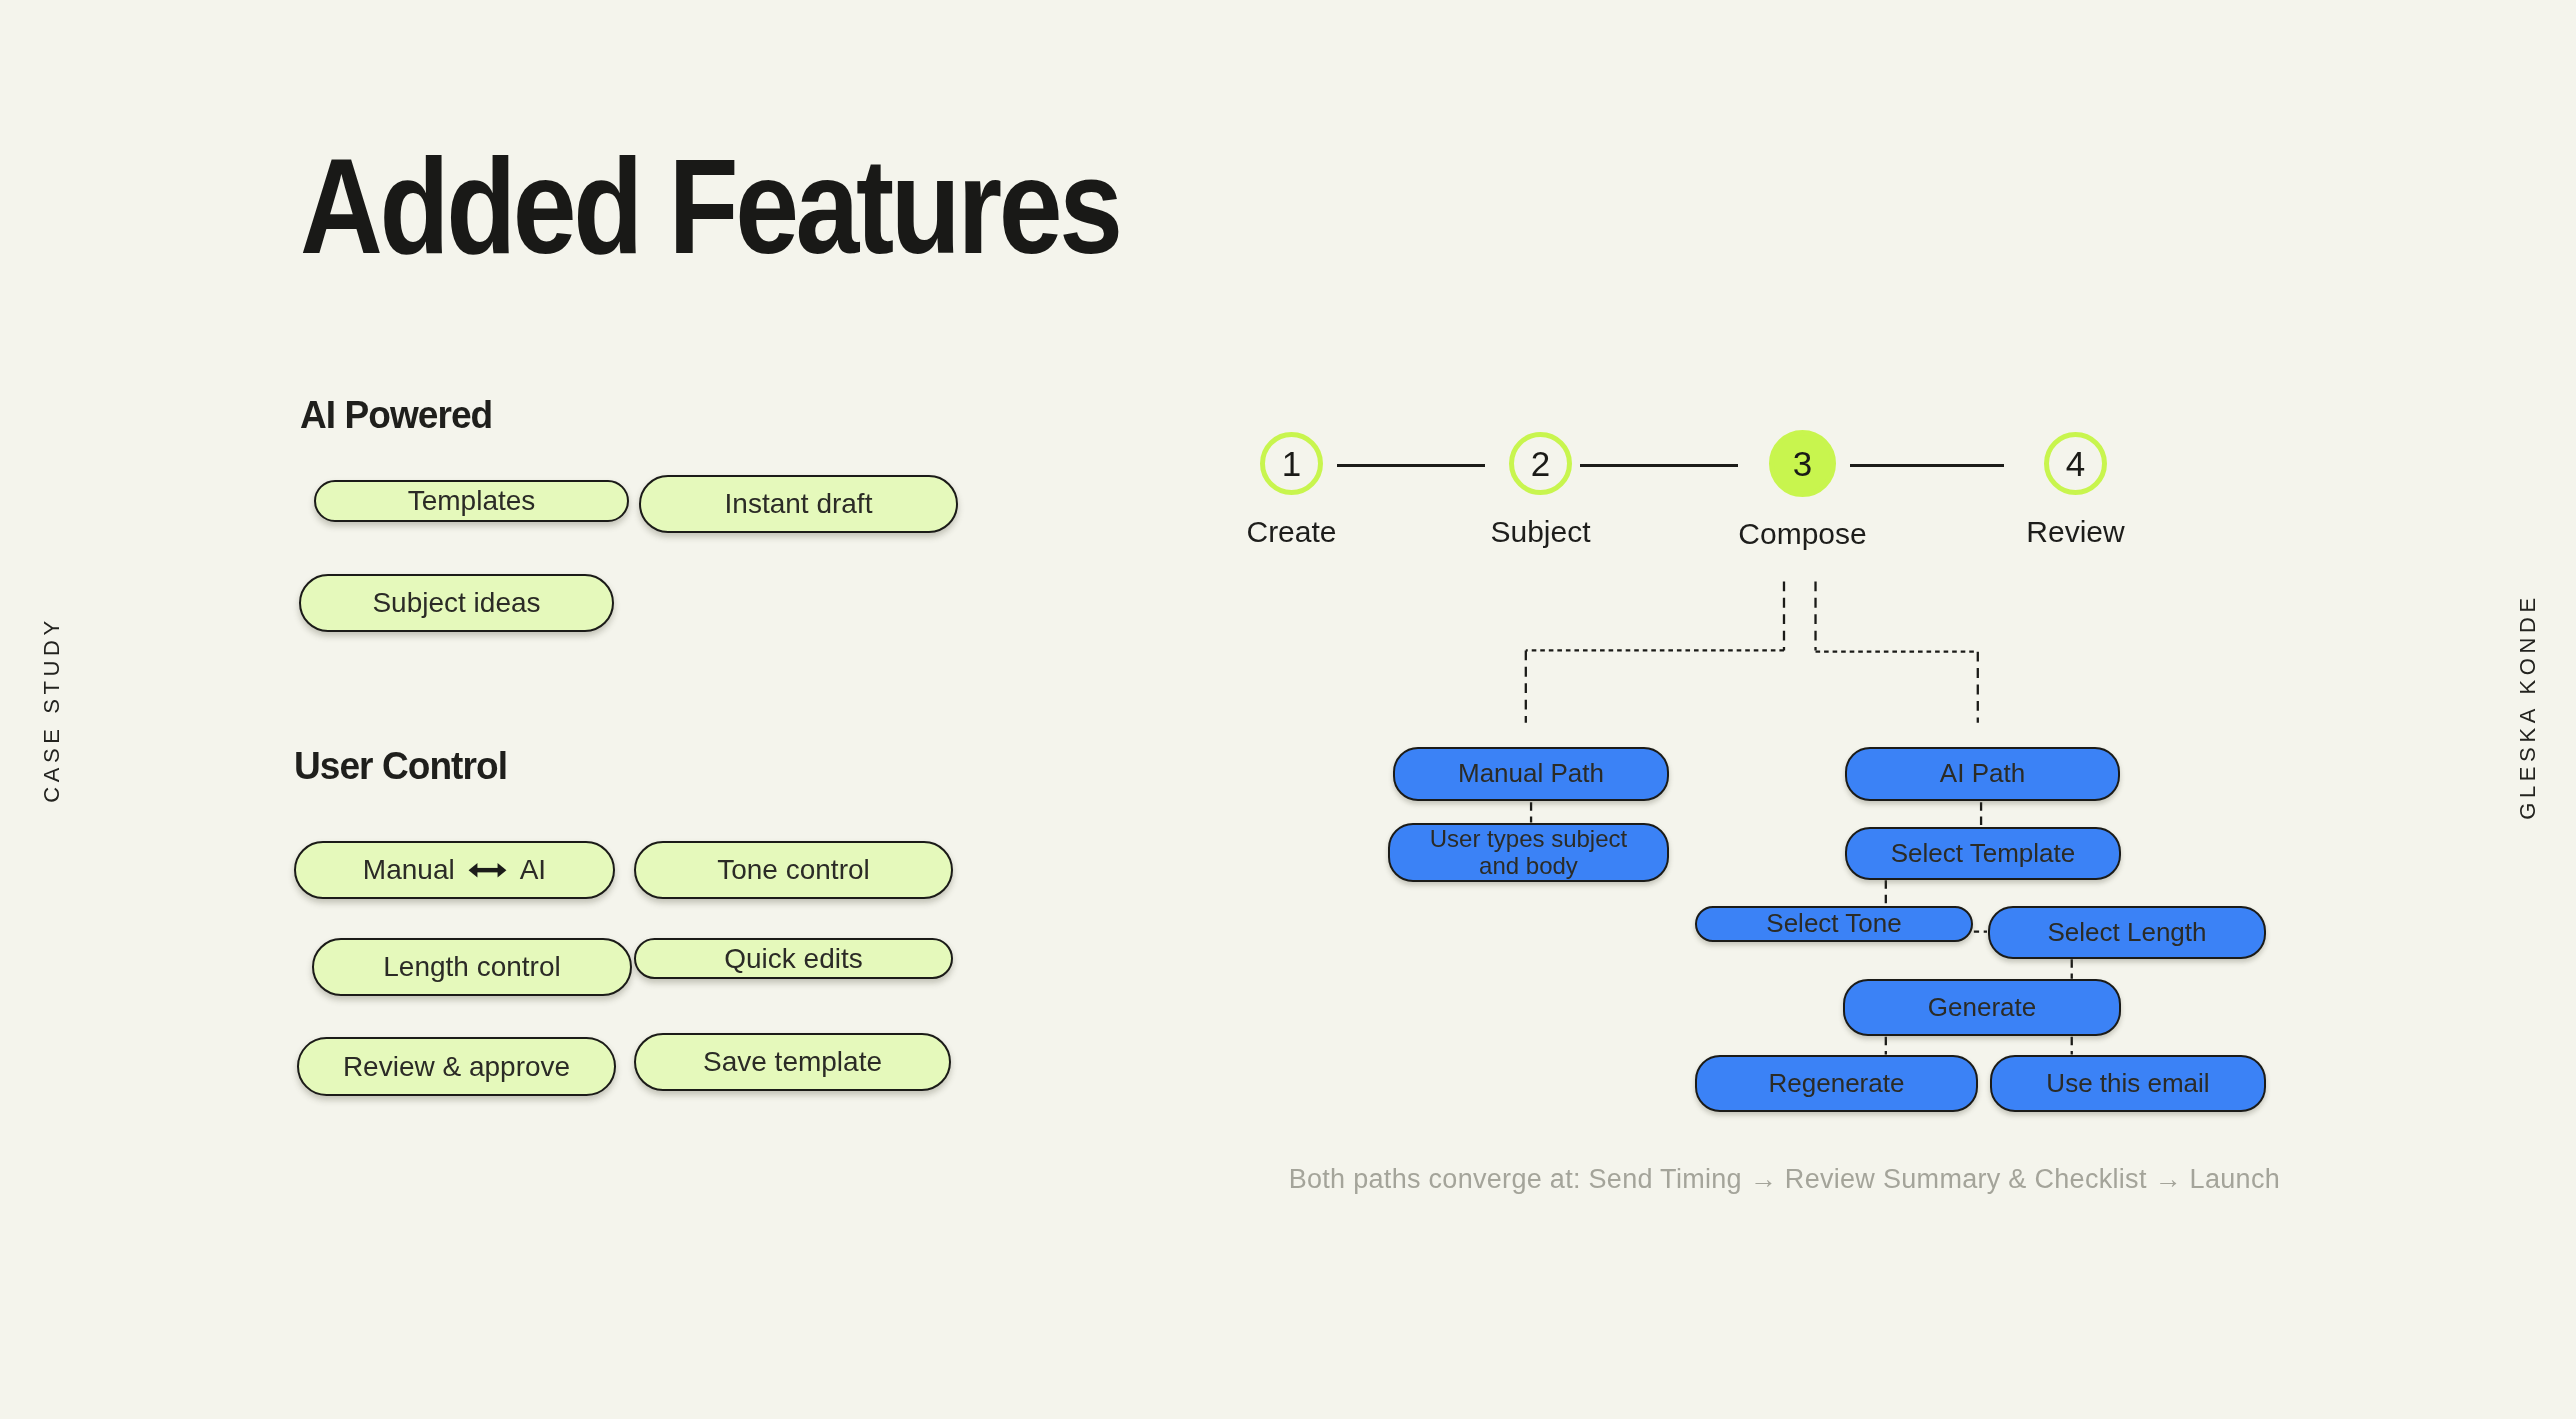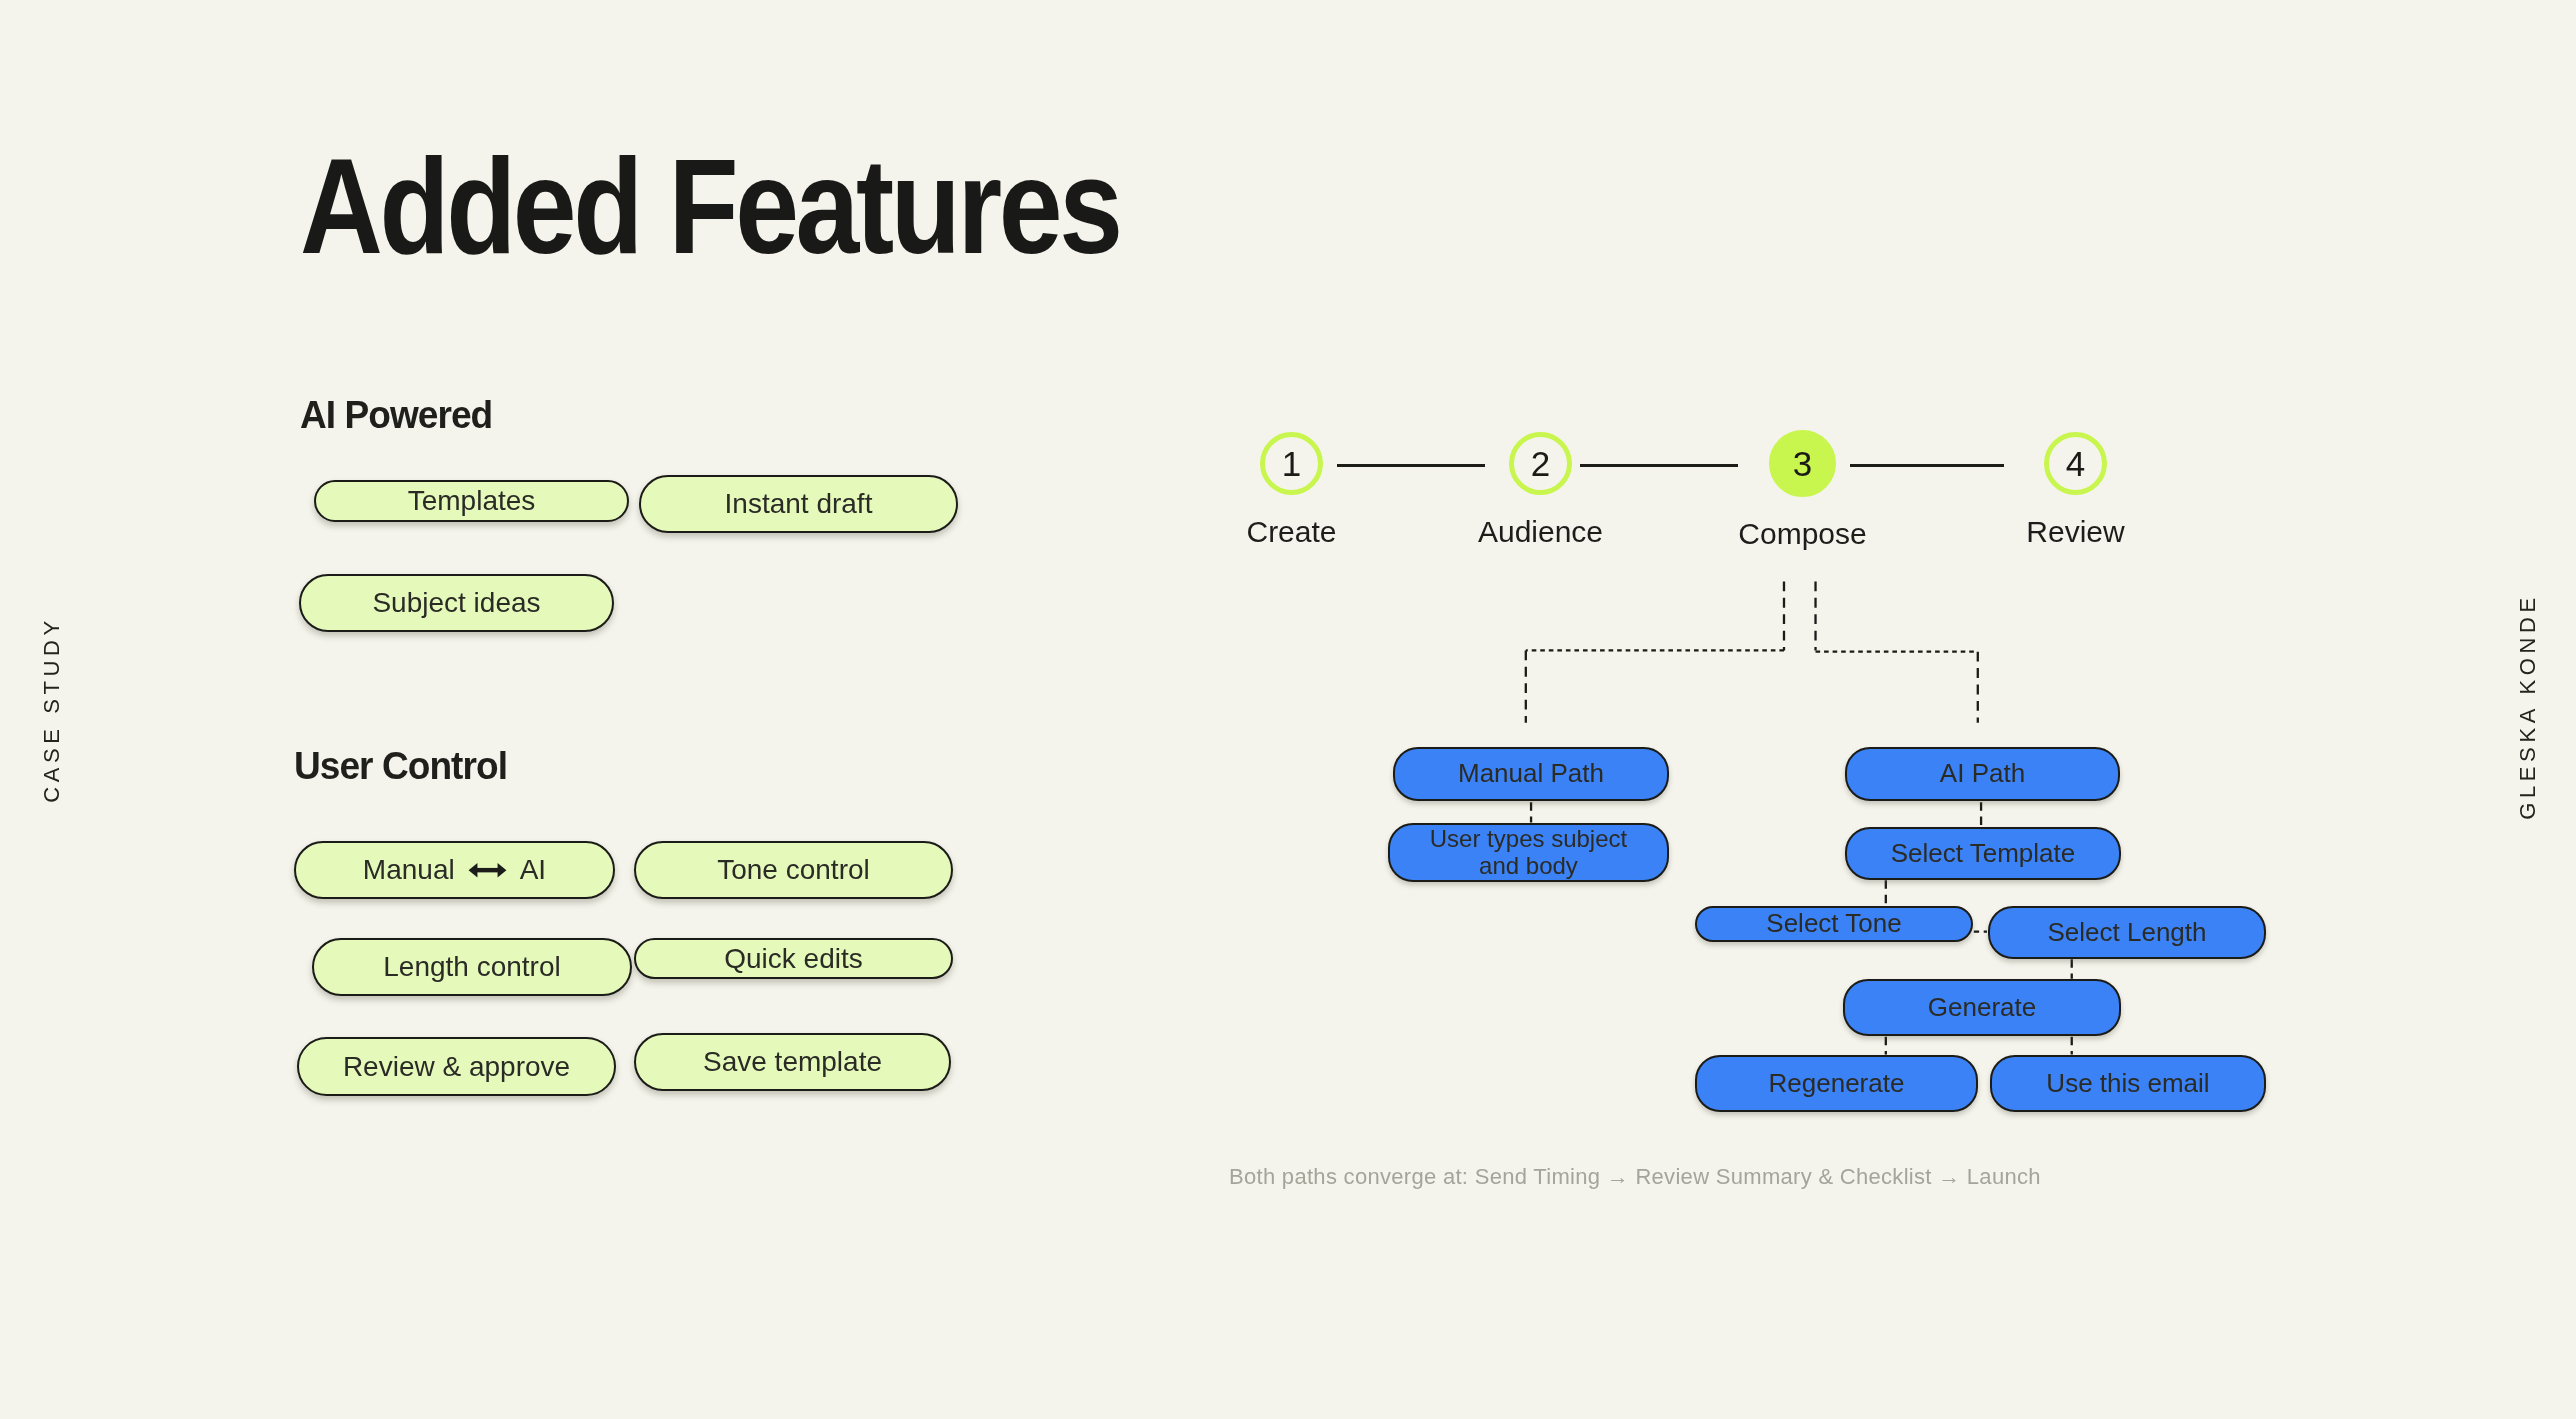--- a/index.html
+++ b/index.html
@@ -167,22 +167,22 @@
   .node-generate        { left: 1843px; top: 979px; width: 278px; height: 57px; }
   .node-regenerate      { left: 1695px; top: 1055px; width: 283px; height: 57px; }
   .node-use-email       { left: 1990px; top: 1055px; width: 276px; height: 57px; }
 
   
   .caption {
     position: absolute;
     left: 1229px;
     top: 1164px;
     width: 1051px;
-    text-align: left;
-    font-size: 22px;
+    text-align: right;
+    font-size: 27px;
     letter-spacing: 0.3px;
     color: #A4A49A;
     white-space: nowrap;
   }
 </style>
 </head>
 <body>
 
 <div class="canvas">
 
@@ -237,21 +237,21 @@
   <div class="step step-1">
     <div class="step-circle">
       <span>1</span>
     </div>
     <div class="step-label">Create</div>
   </div>
   <div class="step step-2">
     <div class="step-circle">
       <span>2</span>
     </div>
-    <div class="step-label">Audience</div>
+    <div class="step-label">Subject</div>
   </div>
   <div class="step step-3 active">
     <div class="step-circle">
       <span>3</span>
     </div>
     <div class="step-label">Compose</div>
   </div>
   <div class="step step-4">
     <div class="step-circle">
       <span>4</span>

